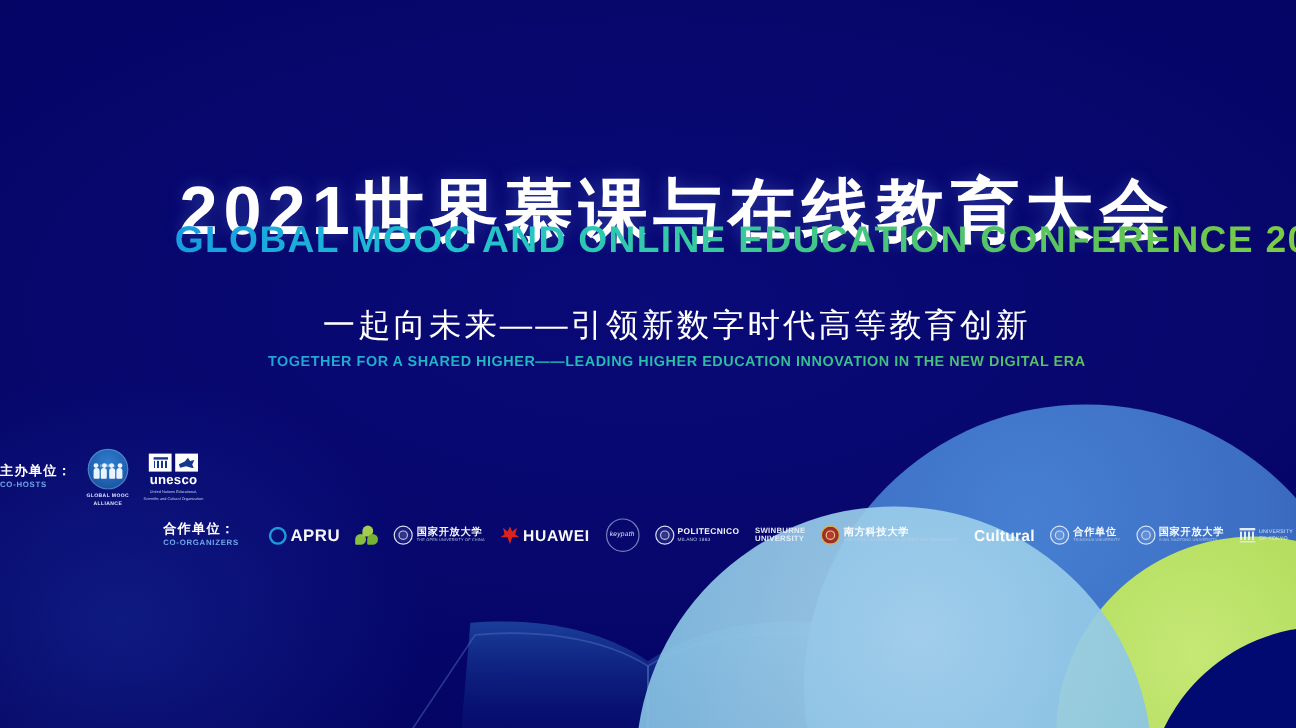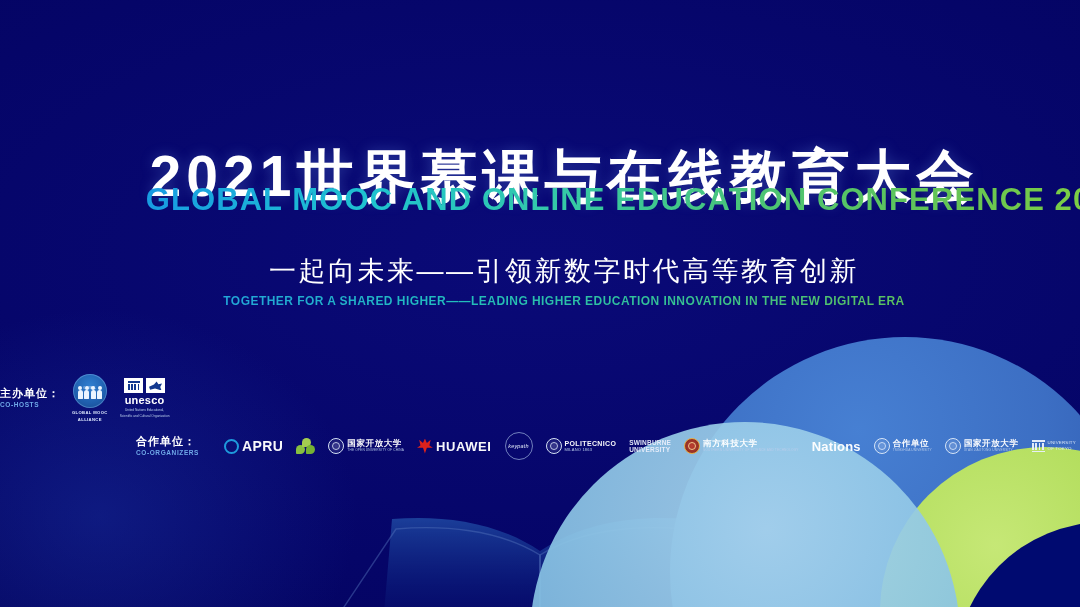--- a/index.html
+++ b/index.html
@@ -529,21 +529,21 @@
 
         <div class="p-logo">
           <span class="seal seal-red"></span>
           <span class="cn-name">
             <span>南方科技大学</span>
             <small>SOUTHERN UNIVERSITY OF SCIENCE AND TECHNOLOGY</small>
           </span>
         </div>
 
         <div class="p-logo">
-          <span class="thaimooc">Nations</span>
+          <span class="thaimooc">Cultural</span>
         </div>
 
         <div class="p-logo">
           <span class="seal"></span>
           <span class="cn-name">
             <span>合作单位</span>
             <small>TSINGHUA UNIVERSITY</small>
           </span>
         </div>
 

